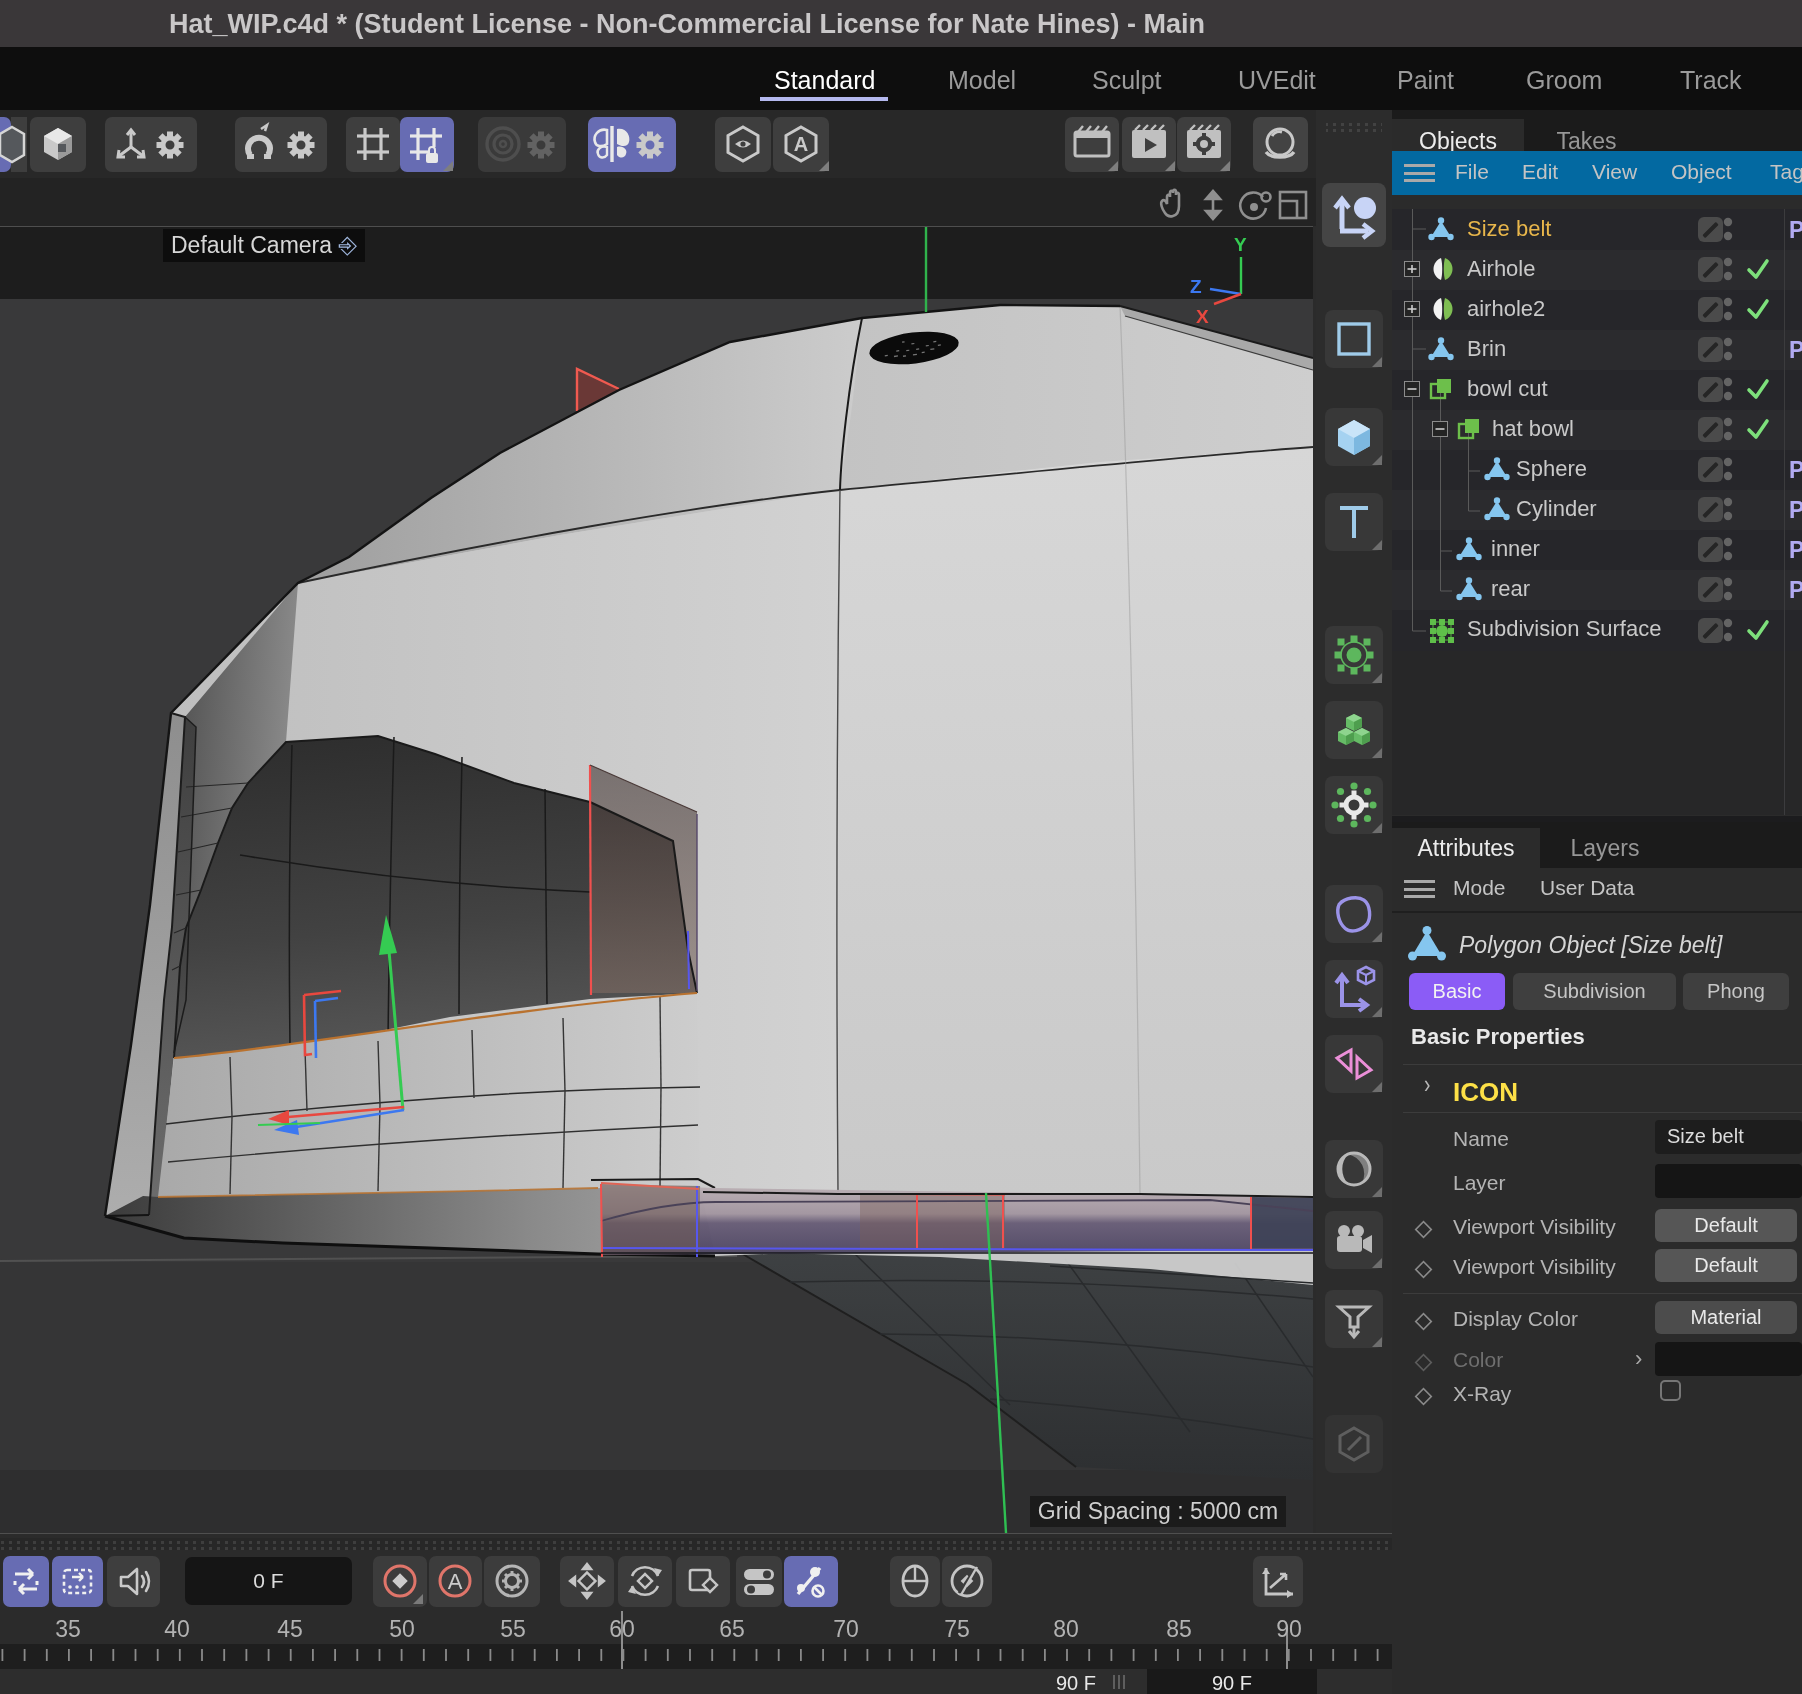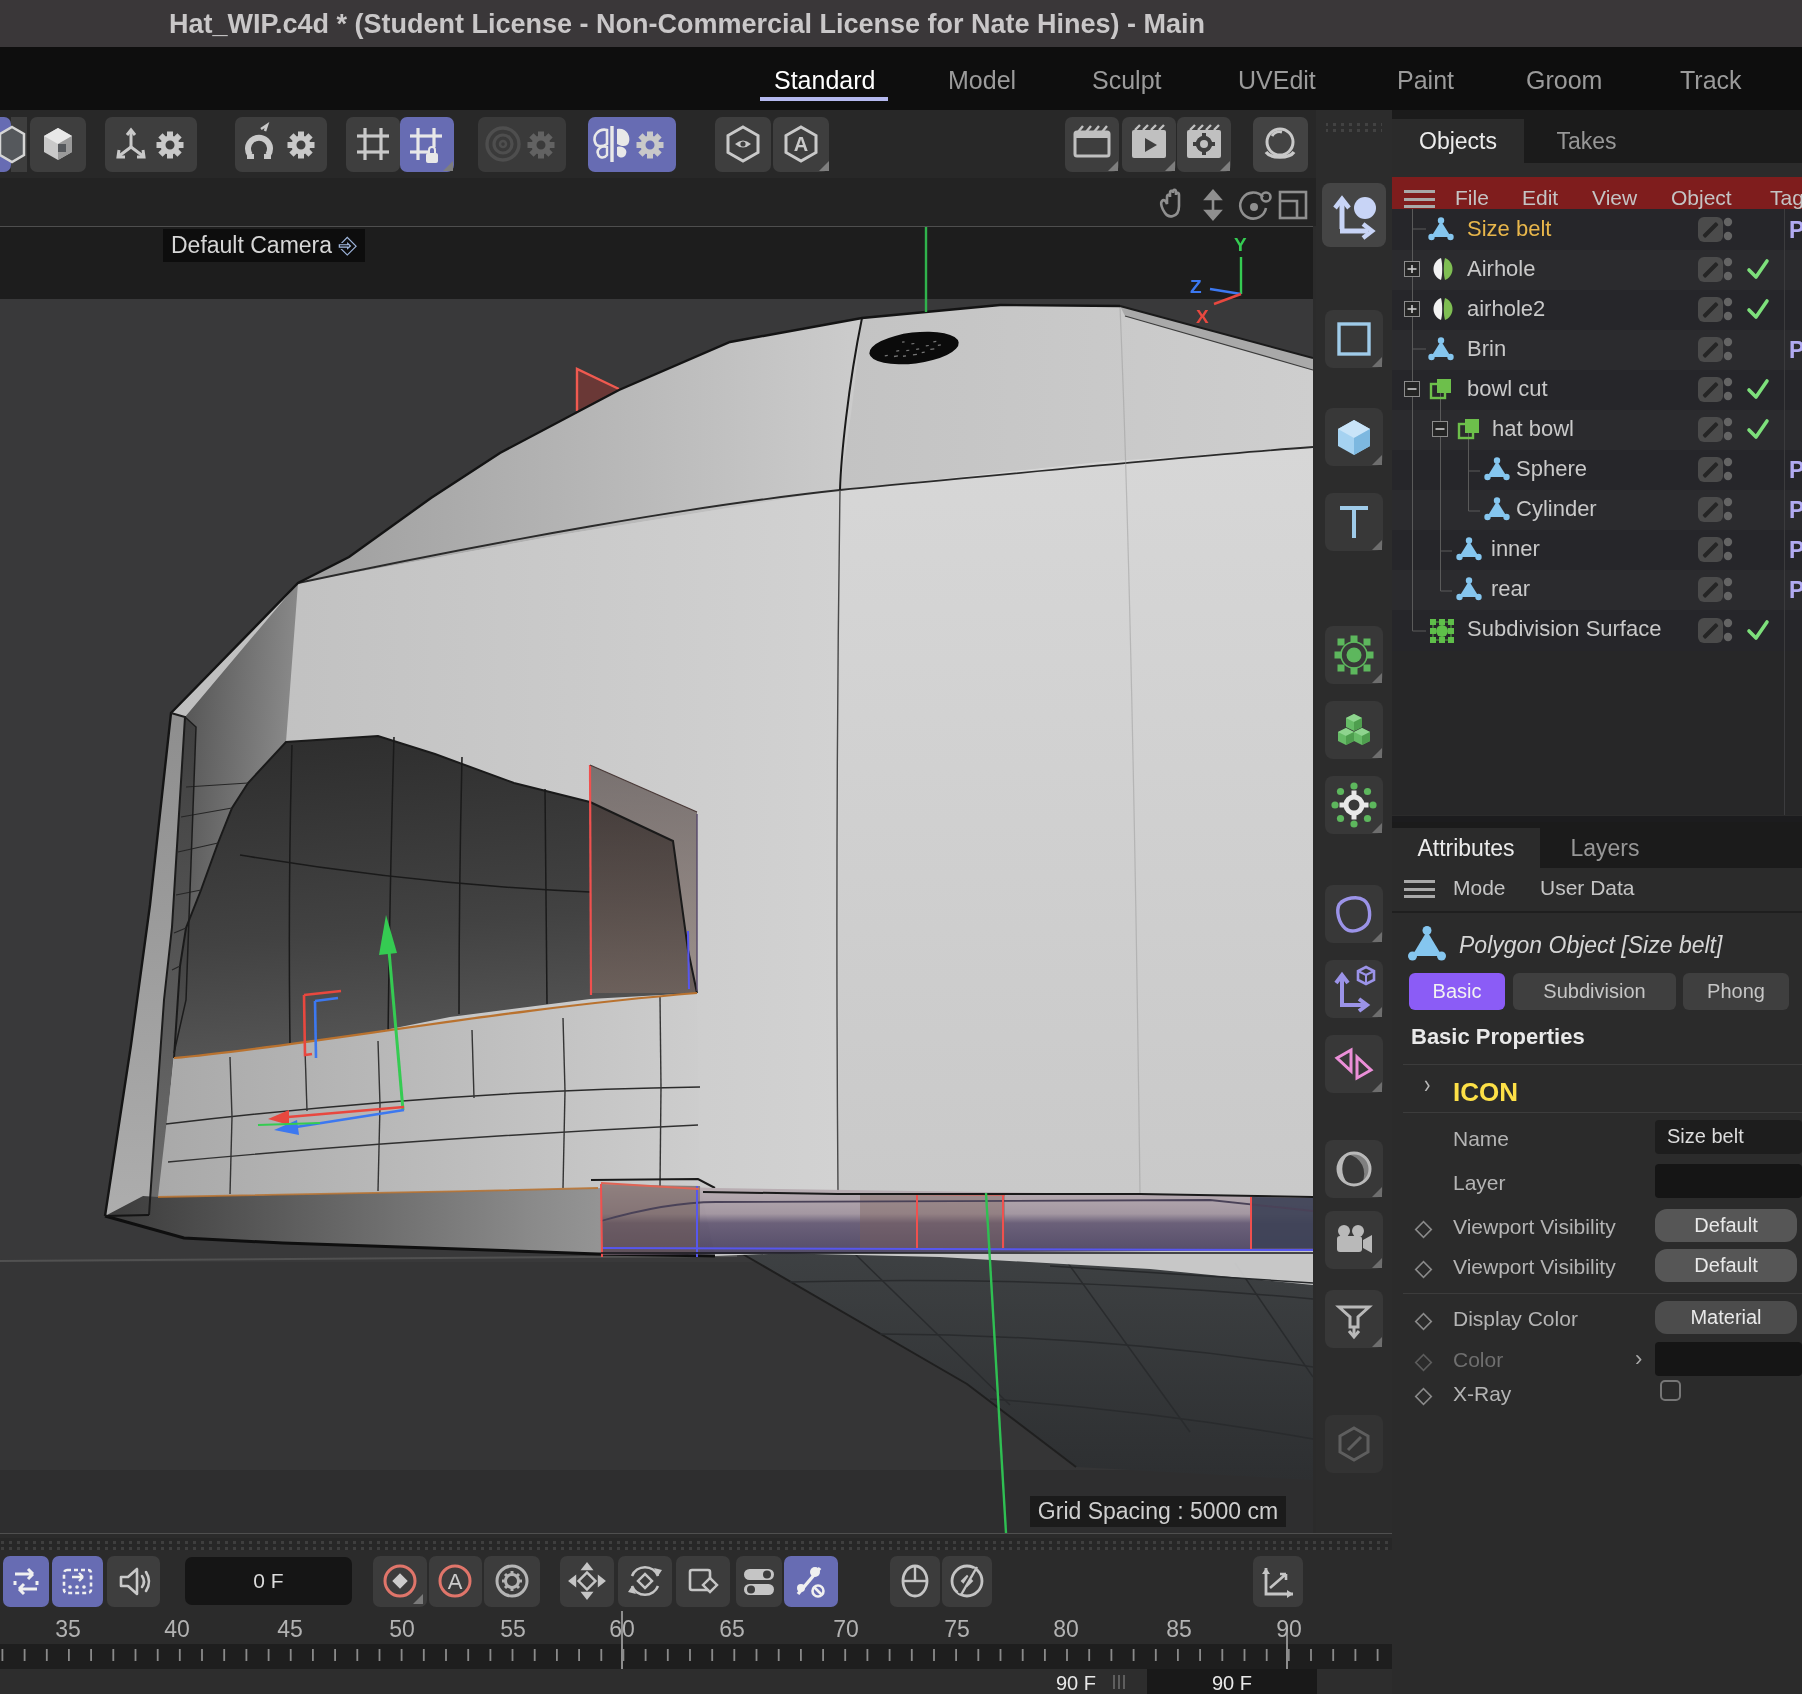--- a/index.html
+++ b/index.html
@@ -29,21 +29,21 @@
   #vtools { left:1316px; top:110px; width:76px; height:1423px; background:#2c2c2c; }
   
   #rpanel { left:1392px; top:110px; width:410px; height:1584px; background:#2b2b2b; }
   .tabbar { position:absolute; left:0; width:410px; height:53px; background:#1b1b1b; }
   .tabactive { position:absolute; top:9px; height:44px; background:#2b2b2b; color:#ececec;
     font-size:23px; text-align:center; line-height:44px; }
   .tabidle { position:absolute; top:9px; height:44px; color:#979797; font-size:23px; text-align:center; line-height:44px; }
   .pmenu { position:absolute; font-size:21px; color:#c4c4c4; }
   .alabel { position:absolute; font-size:21px; color:#b4b4b4; }
   .afield { position:absolute; left:263px; width:147px; height:34px; background:#1d1d1d; border-radius:4px; }
-  .adrop { position:absolute; left:263px; width:142px; height:33px; background:#565656; border-radius:12px;
+  .adrop { position:absolute; left:263px; width:142px; height:33px; background:#565656; border-radius:6px;
     color:#e9e9e9; font-size:20px; text-align:center; line-height:33px; }
   
   #timeline { left:0; top:1533px; width:1392px; height:161px; background:#2b2b2b; border-top:1px solid #4f4f4f; }
   .tlbtn { position:absolute; top:22px; width:51px; height:51px; background:#3e3e3e; border-radius:7px; }
   .tlbtn.sel { background:#676cb3; }
 </style>
 </head>
 <body>
 <div id="page">
 
@@ -614,21 +614,21 @@
     </svg>
   </div>
 
   <div class="abs" id="rpanel">
 
     <div class="tabbar" style="top:0;">
       <div class="tabactive" style="left:0;width:132px;">Objects</div>
       <div class="tabidle" style="left:132px;width:125px;">Takes</div>
     </div>
 
-    <div class="abs" style="left:0;top:67px;width:410px;height:44px;background:#7f1d1d;text-align:right;">
+    <div class="abs" style="left:0;top:41px;width:410px;height:44px;background:#0369a1;text-align:right;">
       <div class="pmenu" style="left:63px;top:9px;">File</div>
       <div class="pmenu" style="left:130px;top:9px;">Edit</div>
       <div class="pmenu" style="left:200px;top:9px;">View</div>
       <div class="pmenu" style="left:279px;top:9px;">Object</div>
       <div class="pmenu" style="left:378px;top:9px;">Tag</div>
       <div style="position:absolute;left:12px;top:13px;width:31px;height:18px;
         border-top:3px solid #a9a9a9;border-bottom:3px solid #a9a9a9;">
         <div style="margin-top:5px;height:3px;background:#a9a9a9;"></div>
         </div>
     </div>

